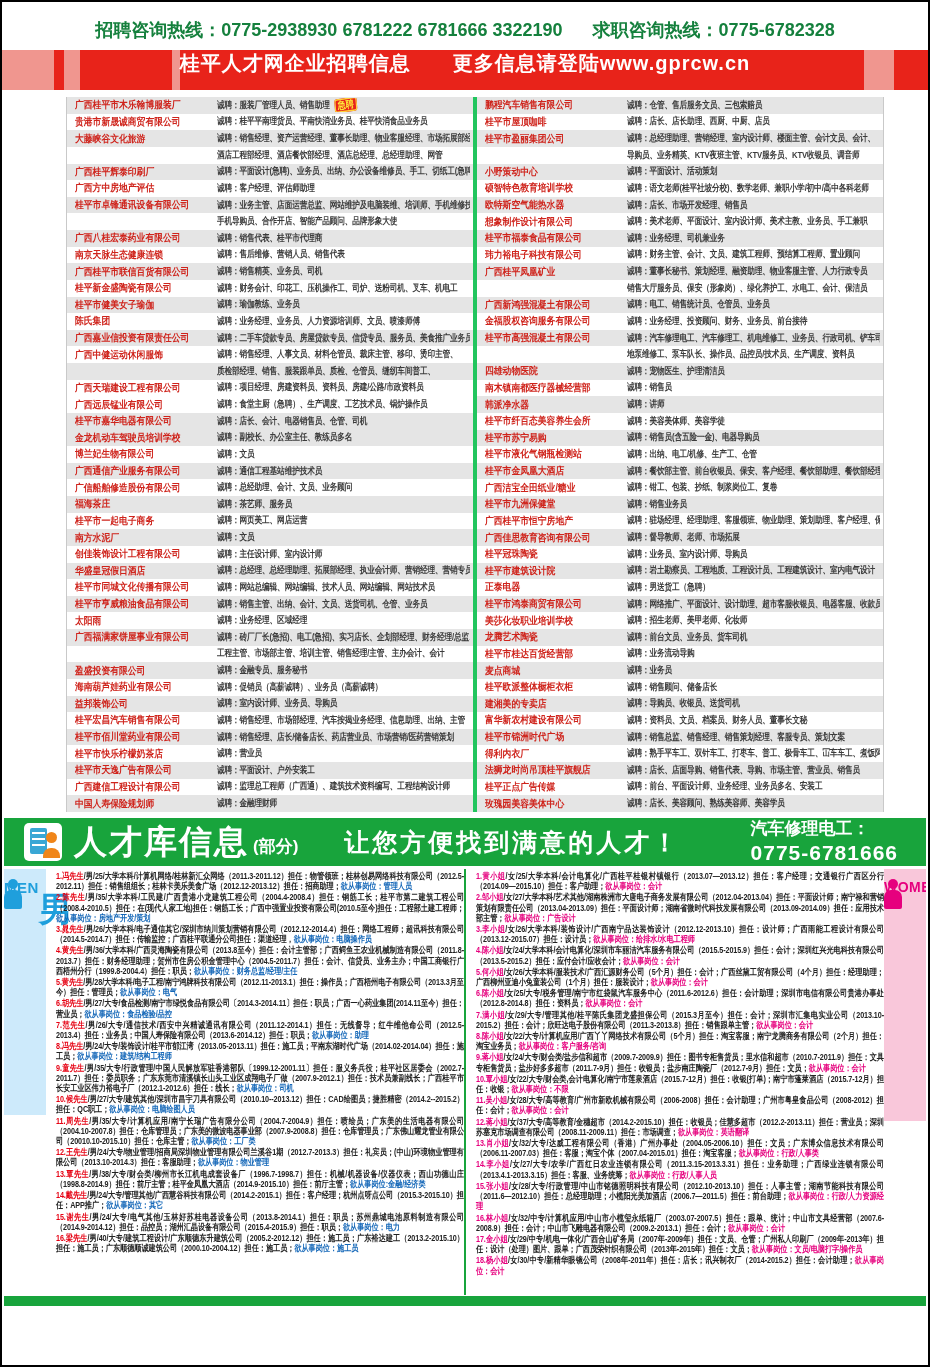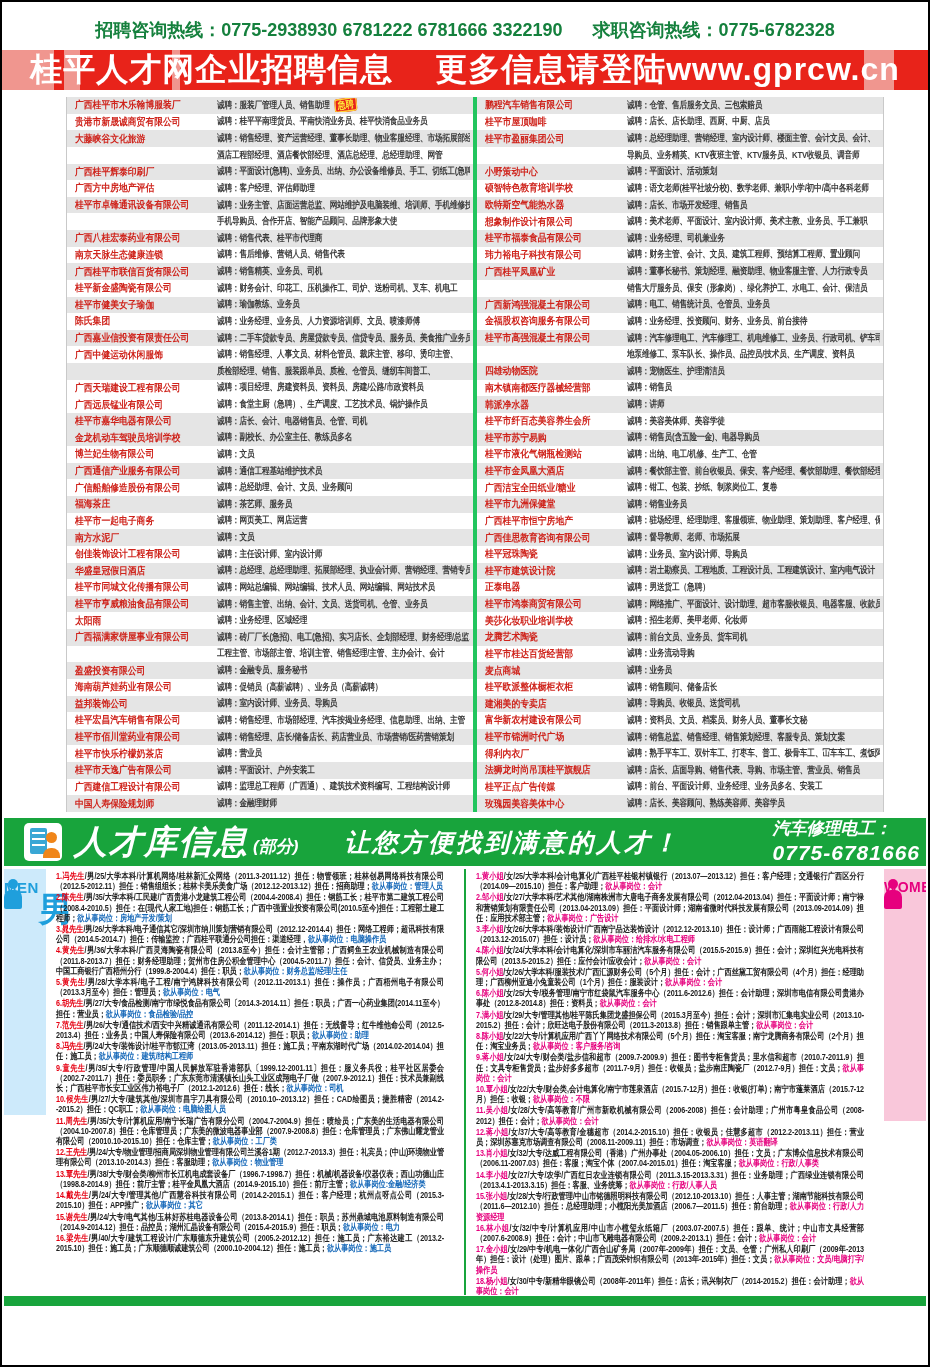--- a/index.html
+++ b/index.html
@@ -2,42 +2,42 @@
 <html><head>
 <meta charset="utf-8">
 <style>
   html,body{margin:0;padding:0;background:#888;}
   .page{width:930px;height:1367px;background:#fff;border:2px solid #000;box-sizing:border-box;
         position:relative;overflow:hidden;font-family:"Liberation Sans","DejaVu Sans",sans-serif;}
   
   .hotline{padding-top:16px;display:flex;justify-content:center;gap:30px;
            font-size:18px;font-weight:bold;color:#15803d;}
   
-  .banner{margin-top:8px;height:40px;display:flex;align-items:center;justify-content:center;gap:42px;
-          color:#fff;font-size:32px;font-weight:bold;letter-spacing:1px;
+  .banner{margin-top:8px;height:40px;display:flex;justify-content:center;gap:42px;
+          color:#fff;font-size:20px;font-weight:bold;letter-spacing:1px;
           background:linear-gradient(90deg,
             #f0968f 0 52px,#e8231a 52px 62px,#f0968f 62px 78px,#e8231a 78px 170px,
             #f0968f 170px 178px,#e8231a 178px calc(100% - 64px),
             #f0968f calc(100% - 64px) calc(100% - 34px),#e8231a calc(100% - 34px) 100%);}
   
   .jobs{display:flex;margin:7px 44px 0 64px;border-left:1px solid #c9c9c9;border-right:1px solid #c9c9c9;
         height:715px;overflow:hidden;}
   .jcol{flex:1;min-width:0;}
   .jcol:first-child{border-right:4px solid #22c55e;}
   .jrow{display:flex;align-items:center;height:16.63px;padding:0 3px 0 8px;overflow:hidden;}
   .jrow.shade{background:#e5e5e5;}
   .co{width:142px;flex:none;overflow:hidden;color:#cf241c;font-weight:bold;font-size:10px;white-space:nowrap;}
   .co-in{display:inline-block;transform:scaleX(.88);transform-origin:0 50%;white-space:nowrap;}
   .jt{flex:1;min-width:0;overflow:hidden;color:#3c3c3c;font-weight:bold;font-size:9.6px;white-space:nowrap;}
   .jt-in{display:inline-block;transform:scaleX(.8);transform-origin:0 50%;white-space:nowrap;letter-spacing:-0.2px;}
   .badge{display:inline-block;background:#e8231a;color:#ffef3a;border-radius:3px;padding:0 4px;margin-left:6px;
          font-size:10px;transform:rotate(-6deg);box-shadow:0 0 0 1.5px #ffd23a inset;}
   
   .talent{margin:6px 2px 0 2px;}
-  .t-head{background:#18a43c;height:48px;display:flex;align-items:center;padding:0 6px 0 20px;color:#fff;font-style:italic;}
+  .t-head{background:#18a43c;height:48px;display:flex;align-items:center;padding:0 28px 0 20px;color:#fff;}
   .t-icon{width:38px;height:38px;background:#fff;border-radius:5px;position:relative;flex:none;}
   .t-icon .clip{position:absolute;left:6px;top:5px;width:17px;height:26px;background:#39a7d5;border-radius:2px;}
   .t-icon .clip i{display:block;height:2px;background:#fff;margin:4px 2px 0 2px;}
   .t-icon .head{position:absolute;right:5px;top:9px;width:11px;height:11px;border-radius:50%;background:#f08519;}
   .t-icon .bodyp{position:absolute;right:2px;bottom:3px;width:17px;height:10px;border-radius:8px 8px 0 0;background:#f08519;}
   .t-title{font-size:33px;font-weight:bold;margin-left:12px;letter-spacing:2px;}
   .t-suffix{font-size:17px;font-weight:bold;margin-left:4px;align-self:center;padding-top:8px;}
   .t-slogan{font-size:25px;font-weight:bold;margin-left:46px;letter-spacing:3px;}
   .t-phone{margin-left:auto;text-align:left;font-weight:bold;line-height:1.25;}
   .t-phone .lbl{font-size:17px;}
@@ -45,21 +45,21 @@
   .t-body{display:flex;align-items:flex-start;height:430px;overflow:hidden;background:#fff;padding-top:3px;box-sizing:border-box;}
   .gbanner{width:42px;flex:none;display:flex;padding-top:10px;box-sizing:border-box;}
   .gbanner.men{height:246px;background:#cdeafb;color:#1f9fdc;}
   .gbanner.women{height:252px;background:#f9c7da;color:#e6007e;}
   .g-person{width:18px;height:30px;position:relative;margin-bottom:6px;}
   .g-person:before{content:"";position:absolute;left:4px;top:0;width:10px;height:10px;border-radius:50%;background:currentColor;}
   .g-person:after{content:"";position:absolute;left:0;top:11px;width:18px;height:19px;border-radius:7px 7px 2px 2px;background:currentColor;}
   .g-word{font-weight:bold;font-size:15px;letter-spacing:.5px;}
   .gbanner.women .g-word{font-size:14px;}
   .g-char{font-size:34px;font-weight:bold;margin-top:8px;}
-  .t-col{flex:1;min-width:0;height:424px;overflow:hidden;padding:2px 20px 0 10px;}
+  .t-col{flex:1;min-width:0;height:424px;overflow:hidden;padding:2px 0 0 10px;}
   .t-col.first{border-right:2px solid #18a43c;}
   .t-inner{width:125%;transform:scaleX(.8);transform-origin:0 0;
            font-size:9px;line-height:10.2px;font-weight:bold;color:#222;letter-spacing:-0.1px;}
   .entry{margin:0 0 1px 0;text-align:justify;}
   .nm{color:#e60012;}
   .t-col.women-col .nm{color:#e6007e;}
   .want{color:#1467b8;}
   .t-col.women-col .want{color:#e6007e;}
   .t-footbar{height:10px;background:#18a43c;margin-top:0;}
 </style>

